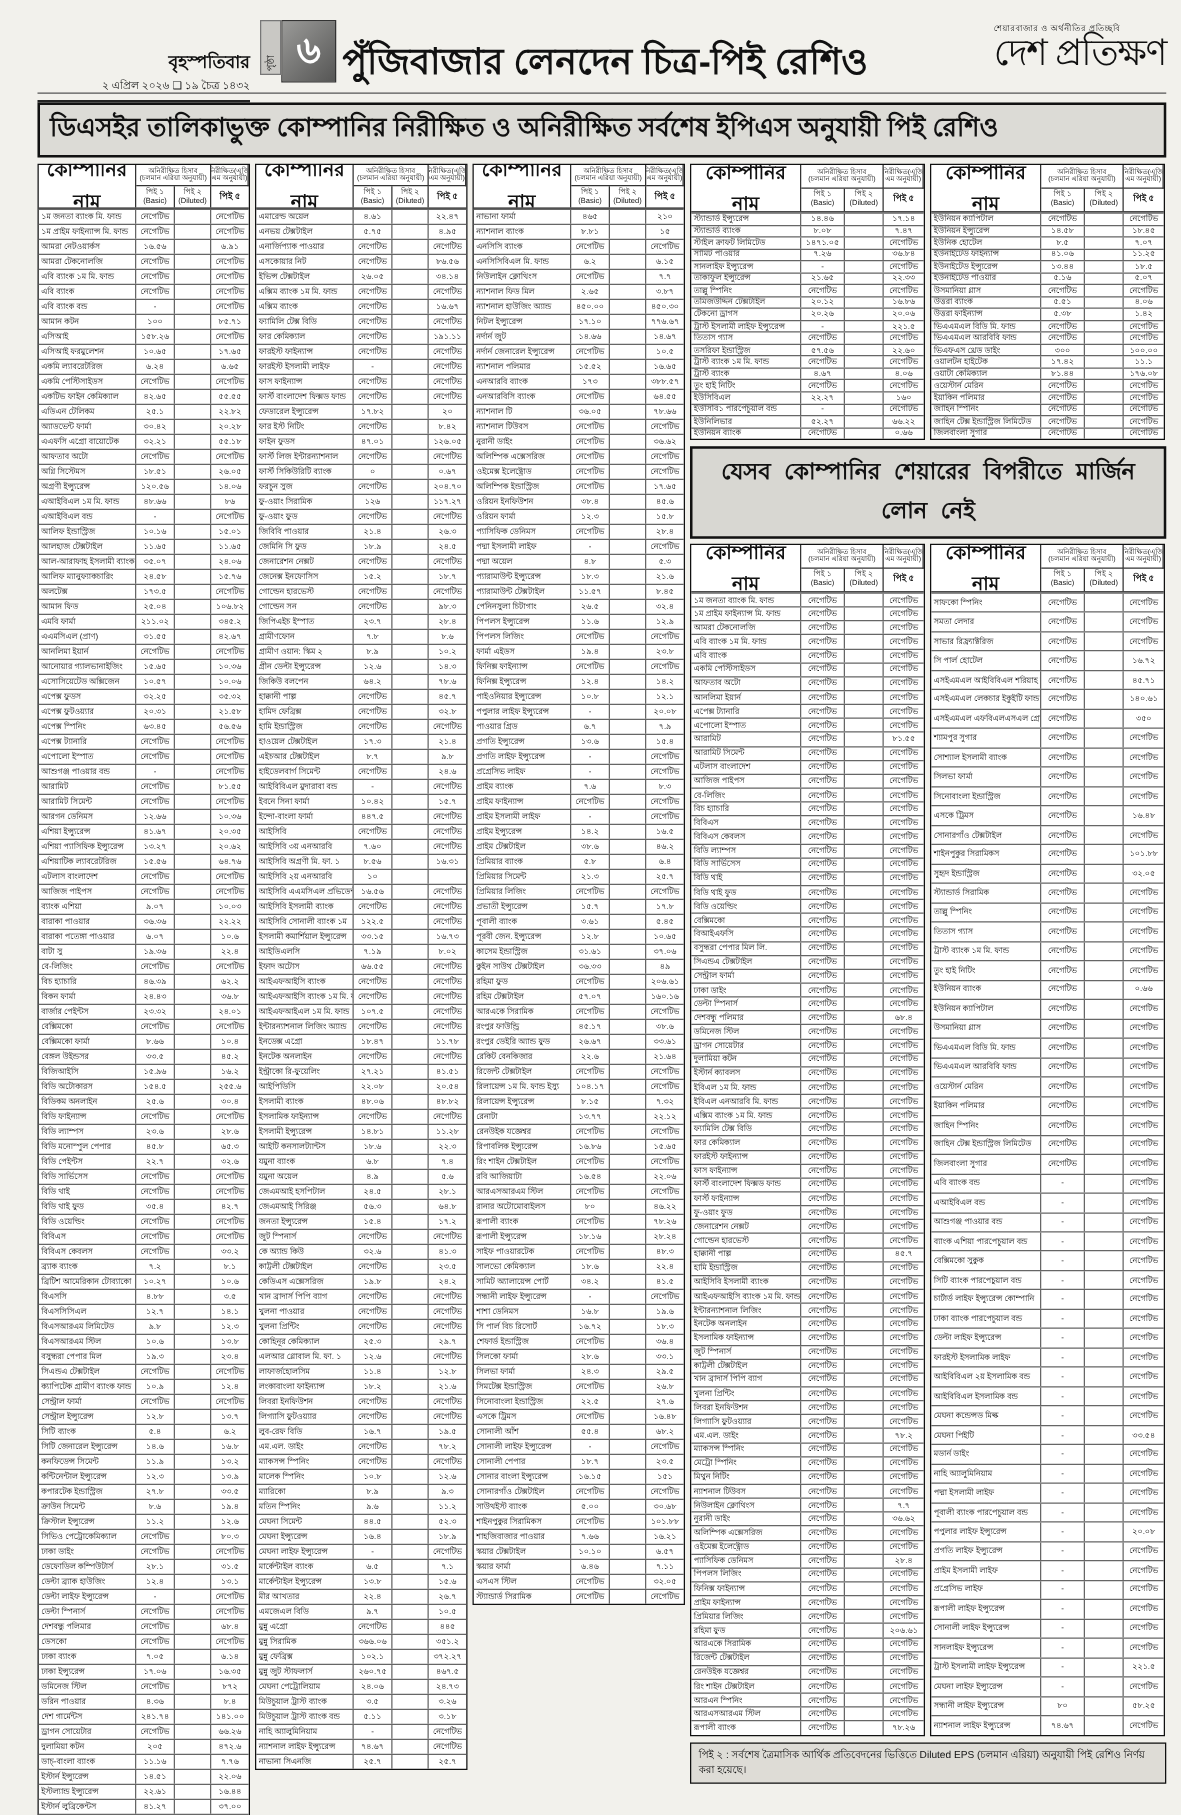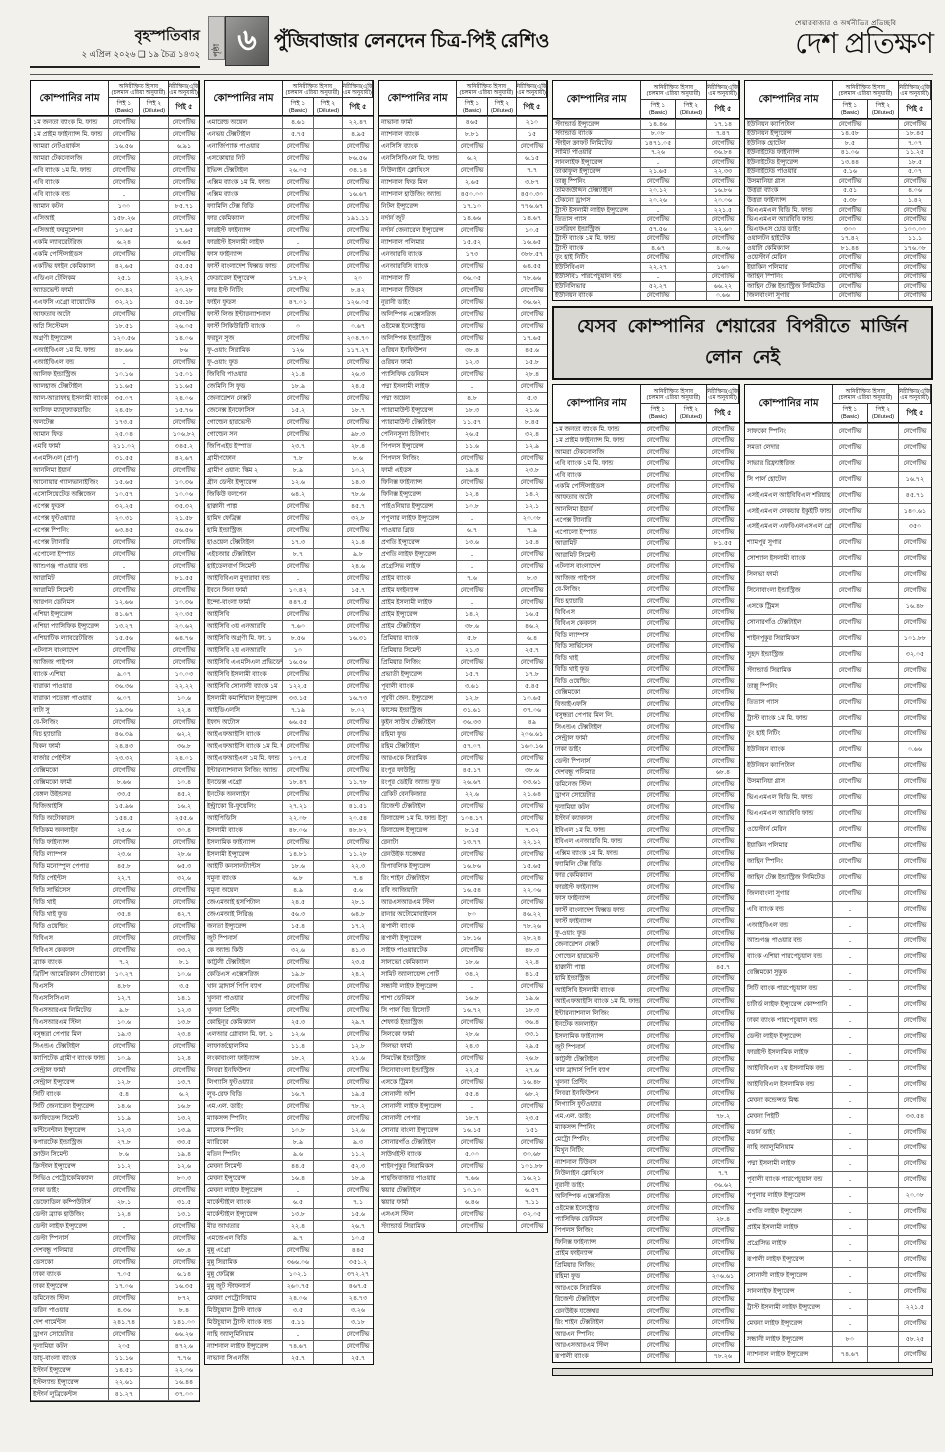--- a/index.html
+++ b/index.html
@@ -1,26 +1,26 @@
 <!DOCTYPE html>
 <html><head>
 <meta charset="utf-8">
 <style>
   html,body{margin:0;padding:0;}
   body{width:945px;height:1452px;position:relative;background:#f2f1ec;font-family:"Liberation Sans",sans-serif;color:#111;}
   .sheet{position:absolute;inset:0;padding:14px 12px 6px 30px;box-sizing:border-box;}
   
   .masthead{position:relative;height:60px;border-bottom:1px solid #555;}
-  .dateblock{position:absolute;left:0;top:10px;width:170px;text-align:right;border-bottom:2px solid #222;padding-bottom:4px;}
+  .dateblock{position:absolute;left:0;top:24px;width:170px;text-align:right;border-bottom:2px solid #222;padding-bottom:4px;}
   .weekday{font-size:14px;font-weight:bold;}
   .dateline{font-size:8.5px;margin-top:0;}
   .pagebox{position:absolute;left:178px;top:2px;display:flex;align-items:flex-start;}
   .pagelabel{writing-mode:vertical-rl;transform:rotate(180deg);font-size:8px;background:#c9c8c4;padding:2px 1px;border:1px solid #777;height:44px;box-sizing:border-box;}
   .numbox{width:42px;height:48px;background:linear-gradient(135deg,#9a9a98,#565655);color:#fff;font-size:30px;font-weight:bold;display:flex;align-items:center;justify-content:center;border:1px solid #333;}
-  .main-title{position:absolute;left:244px;top:12px;font-size:19px;font-weight:bold;letter-spacing:0px;}
+  .main-title{position:absolute;left:244px;top:12px;font-size:29px;font-weight:bold;letter-spacing:0px;}
   .logo{position:absolute;right:0;top:4px;text-align:left;}
   .logo .tag{font-size:6.5px;letter-spacing:0.5px;}
   .logo .name{font-size:29px;font-weight:400;letter-spacing:-1px;line-height:1;}
   
   .sec1{margin-top:7px;border:2px solid #111;background:#dcdbd6;font-size:20.5px;font-weight:bold;padding:3px 8px;box-sizing:border-box;}
   
   .grid{margin-top:5px;display:flex;gap:4px;}
   .maincol{width:170px;height:1296px;--c1:78px;--c2:31px;--c3:29px;}
   .rightwrap{width:381px;height:1296px;display:flex;flex-direction:column;}
   .topduo{display:flex;gap:4px;height:221px;}
@@ -28,21 +28,21 @@
   .sec2{margin:5px 0 4px 0;border:2px solid #111;background:#d8d7d2;font-weight:bold;font-size:18px;text-align:center;padding:4px 2px;box-sizing:border-box;font-family:Liberation Mono, monospace;}
   .marginduo{display:flex;gap:4px;flex:1;min-height:0;}
   .mcol{width:188px;height:100%;--c1:88px;--c2:35px;--c3:31px;}
   .notes{margin-top:5px;border:1.5px solid #111;background:#dedcd6;font-size:8.1px;padding:3px 6px;line-height:1.55;box-sizing:border-box;}
   
   .ptable{border:1.3px solid #111;background:#fff;display:flex;flex-direction:column;height:100%;box-sizing:border-box;}
   .thead{display:grid;grid-template-columns:var(--c1) var(--c2) var(--c3) 1fr;grid-template-rows:17px 17px;border-bottom:1px solid #111;flex:0 0 auto;}
   .mcol .thead, .topcol .thead{grid-template-rows:19px 18px;}
   .hc{border-right:0.6px solid #333;border-bottom:0.6px solid #333;display:flex;flex-direction:column;align-items:center;justify-content:center;overflow:hidden;text-align:center;}
   .hc:last-child{border-right:none;}
-  .hname{grid-row:1/3;grid-column:1;font-size:10px;font-weight:bold;border-bottom:none;}
+  .hname{grid-row:1/3;grid-column:1;font-size:15px;font-weight:bold;border-bottom:none;}
   .hun{grid-column:2/4;grid-row:1;font-size:5.6px;line-height:1.15;}
   .hau{grid-column:4;grid-row:1;font-size:5.6px;line-height:1.15;}
   .hp{font-size:6px;line-height:1.1;border-bottom:none;}
   .hp1{grid-row:2;grid-column:2;}
   .hp2{grid-row:2;grid-column:3;}
   .hp5{grid-row:2;grid-column:4;font-size:7px;font-weight:bold;}
   .tbody{flex:1;display:flex;flex-direction:column;min-height:0;}
   .tr{flex:1;display:grid;grid-template-columns:var(--c1) var(--c2) var(--c3) 1fr;border-top:0.5px solid #666;min-height:0;}
   .td{border-right:0.5px solid #666;font-size:6.4px;overflow:hidden;white-space:nowrap;display:flex;align-items:center;min-width:0;}
   .td:last-child{border-right:none;}
@@ -63,20 +63,21 @@
       <span class="pagelabel">পৃষ্ঠা</span>
       <span class="numbox">৬</span>
     </div>
     <div class="main-title">পুঁজিবাজার লেনদেন চিত্র-পিই রেশিও</div>
     <div class="logo">
       <div class="tag">শেয়ারবাজার ও অর্থনীতির প্রতিচ্ছবি</div>
       <div class="name">দেশ প্রতিক্ষণ</div>
     </div>
   </div>
 
+  <div class="sec1">ডিএসইর তালিকাভুক্ত কোম্পানির নিরীক্ষিত ও অনিরীক্ষিত সর্বশেষ ইপিএস অনুযায়ী পিই রেশিও</div>
 
   <div class="grid">
     <div class="ptable maincol">
         <div class="thead">
           <div class="hc hname">কোম্পানির নাম</div>
           <div class="hc hun">
             <span>অনিরীক্ষিত হিসাব</span>
             <span>(চলমান এরিয়া অনুযায়ী)</span>
           </div>
           <div class="hc hau">
@@ -3143,17 +3144,18 @@
                 <span class="td n">ন্যাশনাল লাইফ ইন্স্যুরেন্স</span>
                 <span class="td v">৭৪.৬৭</span>
                 <span class="td v"></span>
                 <span class="td v">নেগেটিভ</span>
               </div>
             </div>
           </div>
       </div>
 
       <div class="notes">
+        <div>পিই ২ : সর্বশেষ ত্রৈমাসিক আর্থিক প্রতিবেদনের ভিত্তিতে Diluted EPS (চলমান এরিয়া) অনুযায়ী পিই রেশিও নির্ণয় করা হয়েছে।</div>
       </div>
     </div>
   </div>
 
 </div>
 
 </body></html>

